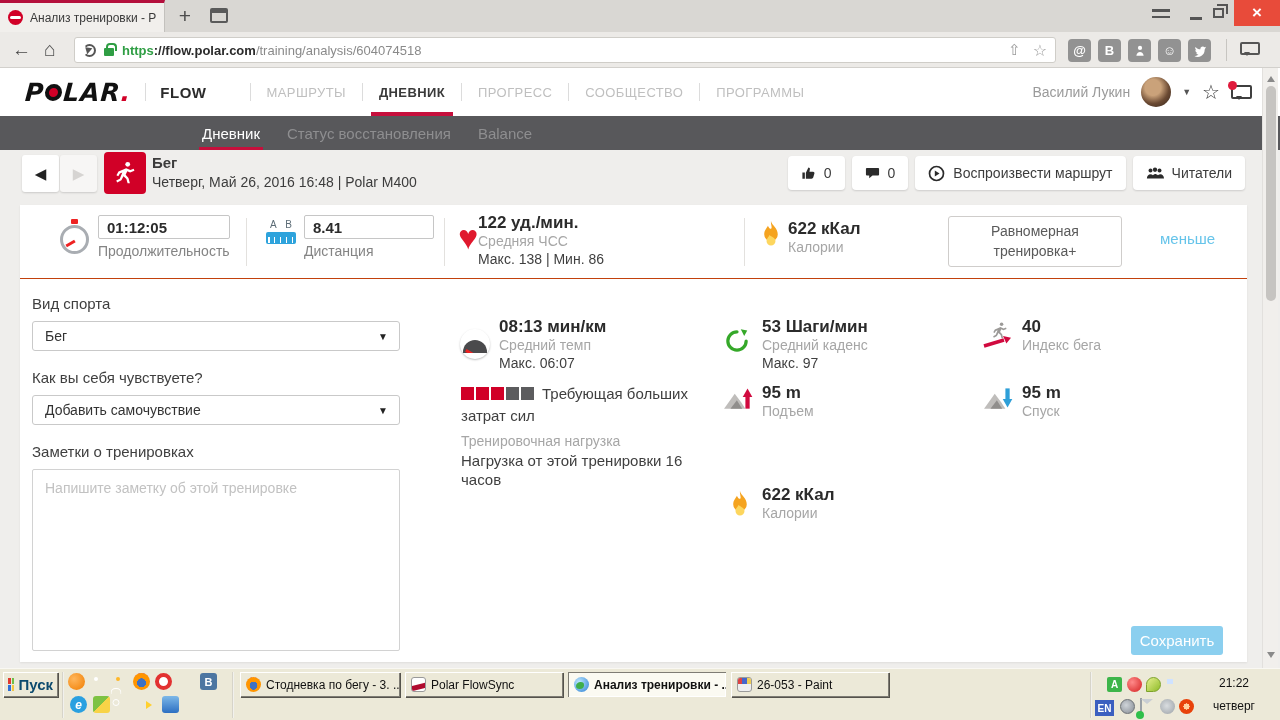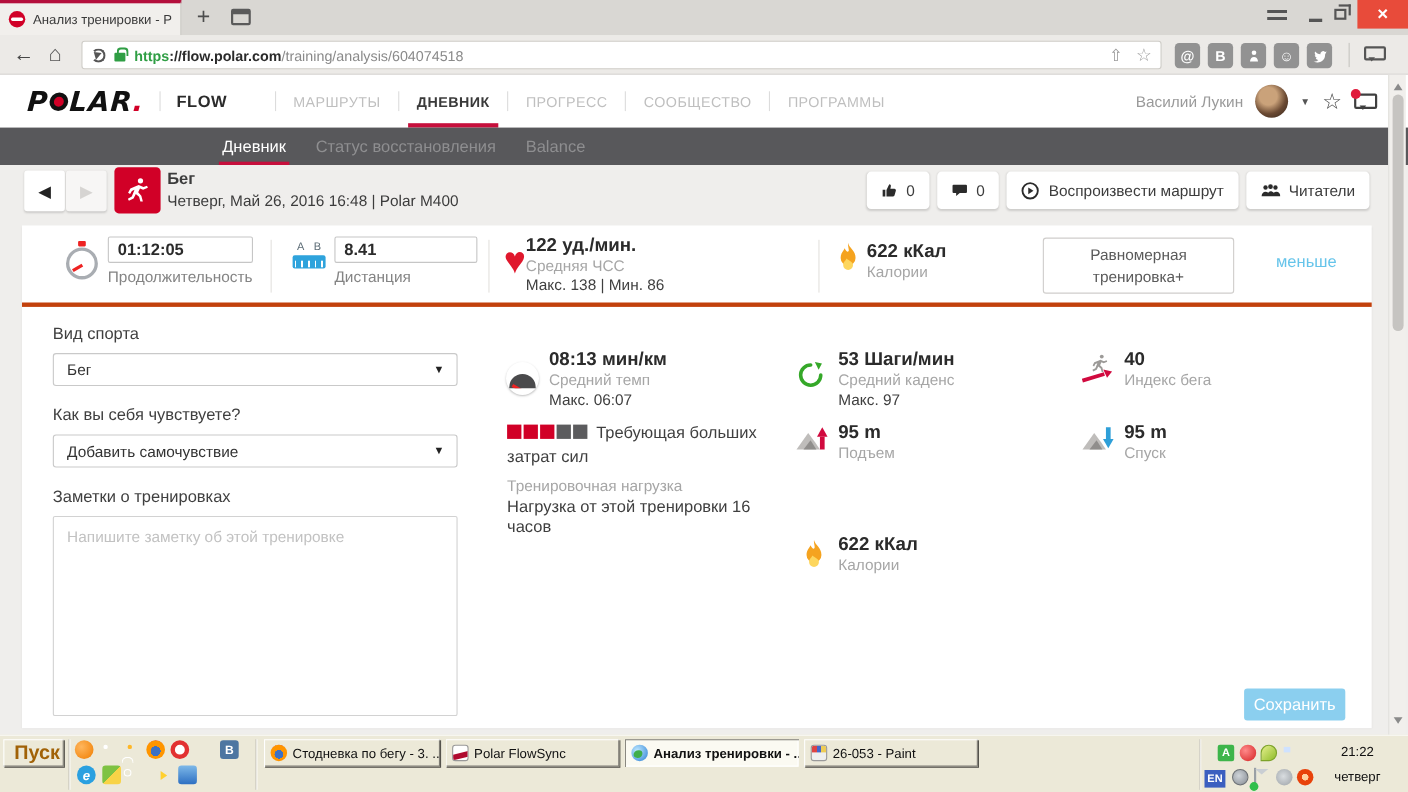--- a/index.html
+++ b/index.html
@@ -73,40 +73,40 @@
   .navbtn.back{left:22px;color:#222}
   .navbtn.fwd{left:60px;color:#d6d4d2;background:#f7f6f5}
   .sport-tile{position:absolute;left:104px;top:2px;width:42px;height:42px;background:#d10027;border-radius:4px;display:flex;align-items:center;justify-content:center}
   .t-title{position:absolute;left:152px;top:4px;font-size:15px;font-weight:bold;color:#3c3c3c}
   .t-date{position:absolute;left:152px;top:24px;font-size:14px;color:#3c3c3c}
   .hdr-btns{position:absolute;right:35px;top:6px;display:flex;gap:7px}
   .wbtn{height:34px;background:#fff;border-radius:4px;box-shadow:0 1px 2px rgba(0,0,0,.14);display:flex;align-items:center;gap:8px;padding:0 13px;font-size:14px;color:#3c3c3c}
   .wbtn svg{flex:0 0 auto}
 
   .card{position:absolute;left:20px;top:55px;width:1227px;height:457px;background:#fff;box-shadow:0 1px 2px rgba(0,0,0,.07)}
-  .sumrow{position:absolute;left:0;top:0;width:100%;height:74px;border-bottom:4px solid #c2410c}
+  .sumrow{position:absolute;left:0;top:0;width:100%;height:74px;border-bottom:1px solid #c2410c}
   .sum-sep{position:absolute;top:13px;width:1px;height:48px;background:#e3e1de}
   .sum-val-input{width:132px;height:24px;border:1px solid #c6c6c6;border-radius:2px;font-family:"Liberation Sans",sans-serif;font-size:15px;font-weight:bold;color:#2b2b2b;padding:0 8px}
   .sum-lbl{font-size:14px;color:#848484;margin-top:4px}
   .bigval{font-size:17px;font-weight:bold;color:#2b2b2b}
   .graylbl{font-size:14px;color:#a6a6a6;line-height:1.15}
   .darkext{font-size:14px;color:#3f3f3f;margin-top:2px}
   .stopwatch-icon{position:absolute;left:40px;top:20px;width:29px;height:29px;border:3px solid #a9adb2;border-radius:50%;background:#fff}
   .stopwatch-icon::before{content:"";position:absolute;left:8px;top:-9px;width:7px;height:5px;background:#e22;border-radius:1px}
   .stopwatch-icon::after{content:"";position:absolute;left:50%;top:50%;width:10px;height:2.5px;background:#e22;transform-origin:0 50%;transform:rotate(150deg)}
   .ab-wrap{position:absolute;left:246px;top:14px;width:30px;text-align:center}
   .ab-l{font-size:10px;color:#5b6b75;display:flex;justify-content:space-between;padding:0 4px}
   .ruler-icon{width:30px;height:12px;background:#2ea3dc;border-radius:2px;position:relative;overflow:hidden;margin-top:2px}
   .ruler-icon::after{content:"";position:absolute;bottom:1px;left:2px;right:1px;height:6px;background:repeating-linear-gradient(90deg,#fff 0 1.5px,transparent 1.5px 6px)}
   .heart-icon{position:absolute;left:438px;top:16px;font-size:34px;line-height:32px;color:#e0182d}
   .flame-icon svg{display:block}
   .benefit-btn{position:absolute;left:928px;top:11px;width:174px;height:51px;background:#fff;border:1px solid #cfcdcb;border-radius:3px;font-size:14px;color:#5a5a5a;display:flex;align-items:center;justify-content:center;text-align:center;line-height:1.4;padding:0 14px}
   .less-link{position:absolute;left:1140px;top:25px;font-size:15px;color:#66c4ea}
 
-  .formcol{position:absolute;left:28px;top:90px;width:368px}
+  .formcol{position:absolute;left:12px;top:90px;width:368px}
   .flabel{font-size:15px;color:#3f3f3f;margin-bottom:9px}
   .fselect{height:30px;border:1px solid #c9c9c9;border-radius:3px;background:#fff;display:flex;align-items:center;padding:0 12px;font-size:14px;color:#333;margin-bottom:18px;position:relative}
   .fselect .dd{position:absolute;right:11px;font-size:10px;color:#222}
   .fnotes{width:368px;height:182px;border:1px solid #d2d2d2;border-radius:2px;resize:none;font-family:"Liberation Sans",sans-serif;font-size:14px;padding:10px 12px;color:#333}
   .fnotes::placeholder{color:#c2c2c2}
 
   .metric{position:absolute}
   .metric .mtext{margin-left:39px}
   .micon{position:absolute;left:0;top:12px}
   .speedo-wrap{width:30px;height:30px;border-radius:50%;background:#fff;box-shadow:0 1px 2px rgba(0,0,0,.25);display:flex;align-items:flex-end;justify-content:center;padding-bottom:6px}
@@ -127,21 +127,21 @@
   .sb-up{position:absolute;left:4px;top:4px;border:4px solid transparent;border-bottom:6px solid #8a8a8a}
   .sb-down{position:absolute;left:4px;bottom:6px;border:4px solid transparent;border-top:6px solid #8a8a8a}
 
   
   .taskbar{position:absolute;left:0;top:668px;width:1280px;height:52px;background:#ece9d8;border-top:1px solid #f9f8f3}
   .startbtn{position:absolute;left:3px;top:3px;width:55px;height:25px;background:#ece9d8;box-shadow:inset 1px 1px 0 #fff,inset -1px -1px 0 #7e7c74,1px 1px 0 #55534c;display:flex;align-items:center;gap:4px;padding:0 5px}
   .xp-flag{width:13px;height:13px;display:grid;grid-template-columns:1fr 1fr;gap:1px}
   .xp-flag i{display:block}
   .xp-flag i:nth-child(1){background:#e03a2f}.xp-flag i:nth-child(2){background:#6fbf49}
   .xp-flag i:nth-child(3){background:#2f6fd6}.xp-flag i:nth-child(4){background:#f4c63f}
-  .start-label{font-size:18px;font-weight:bold;color:#a16207}
+  .start-label{font-size:15px;font-weight:bold;color:#0c4a6e}
   .tk-sep{position:absolute;top:3px;width:2px;height:46px;background:linear-gradient(90deg,#c9c6b8,#fff)}
   .ql{position:absolute;width:17px;height:17px}
   .task-btn{position:absolute;top:3px;height:25px;background:#ece9d8;box-shadow:inset 1px 1px 0 #fff,inset -1px -1px 0 #7e7c74,1px 1px 0 #55534c;display:flex;align-items:center;gap:5px;padding:0 6px;font-size:12px;color:#111;white-space:nowrap;overflow:hidden}
   .task-btn.active{background:#fbfaf2;box-shadow:inset 1px 1px 0 #7e7c74,inset -1px -1px 0 #fff;font-weight:bold}
   .tray{position:absolute;left:1090px;top:1px;width:190px;height:50px}
   .tray-border{position:absolute;left:0;top:2px;width:2px;height:46px;background:linear-gradient(90deg,#c9c6b8,#fff)}
   .lang-ind{position:absolute;left:5px;top:30px;width:19px;height:16px;background:#3b5fc0;color:#fff;font-size:10px;font-weight:bold;display:flex;align-items:center;justify-content:center}
   .clock{position:absolute;left:108px;top:6px;width:72px;text-align:center;font-size:12px;color:#111}
   .clock .day{margin-top:9px}
 

